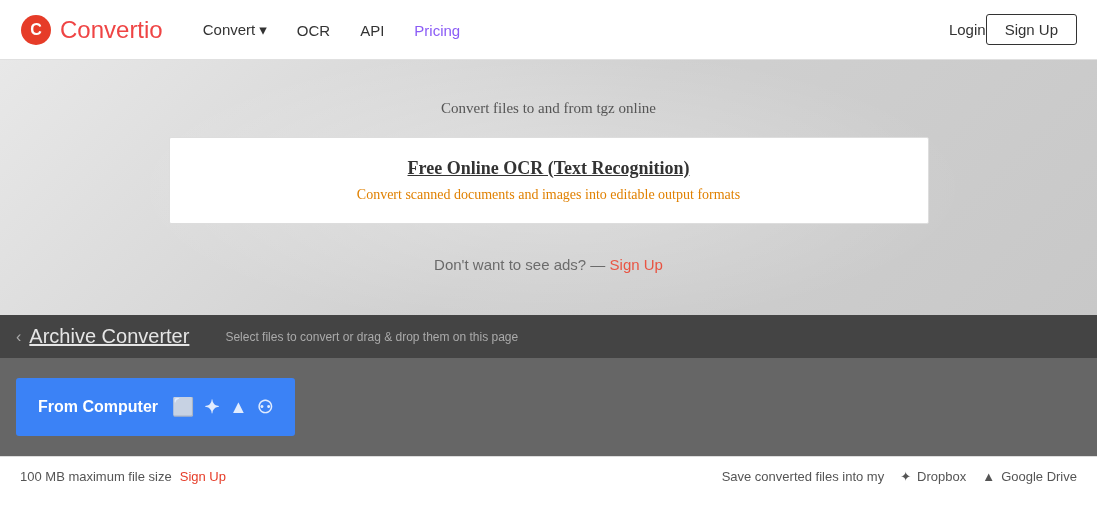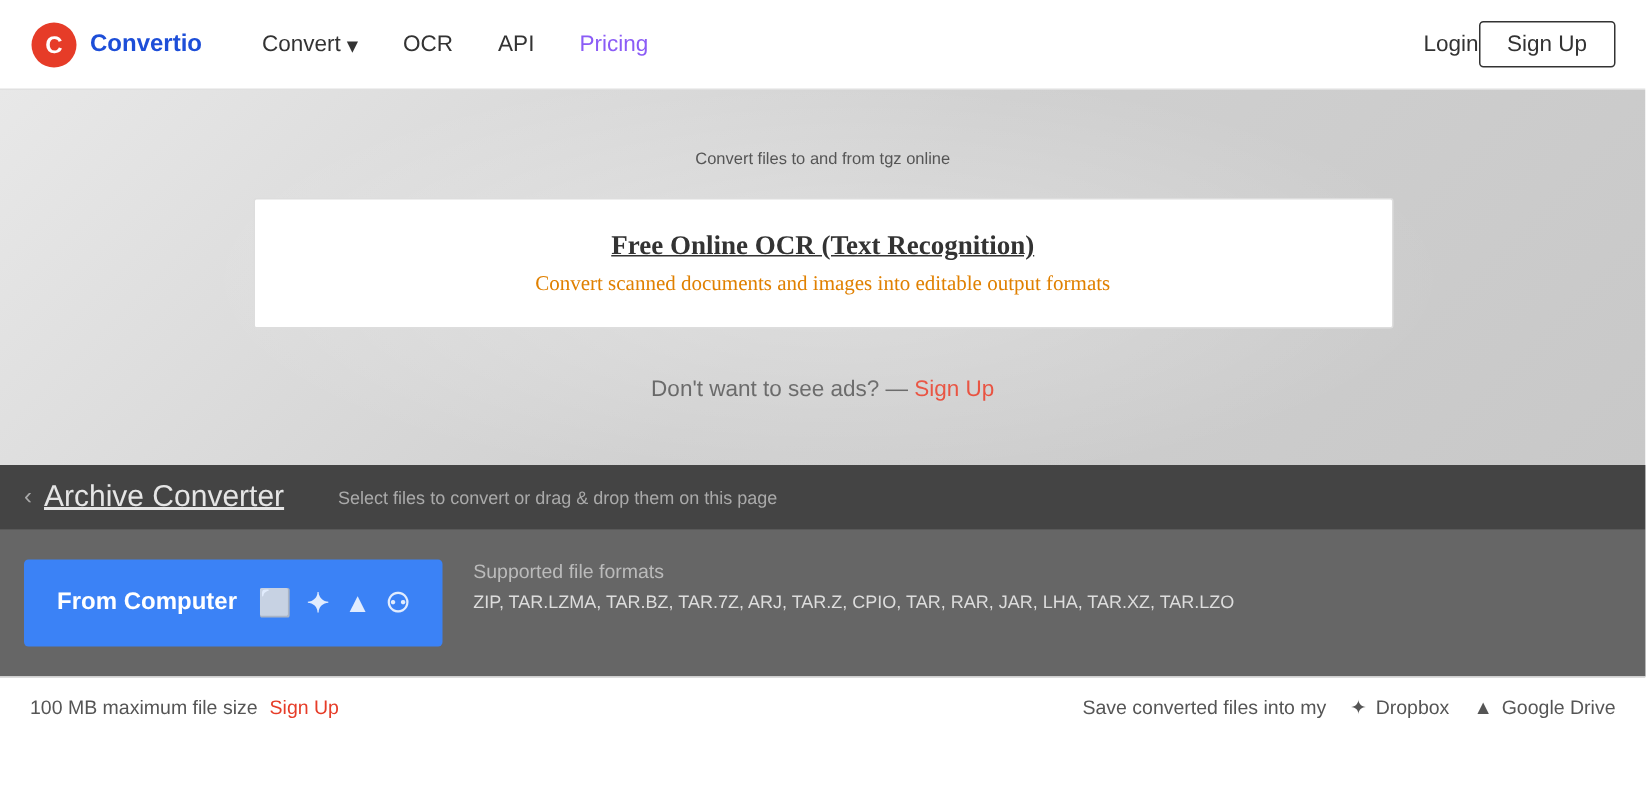--- a/index.html
+++ b/index.html
@@ -18,27 +18,27 @@
       display: flex;
       align-items: center;
       gap: 8px;
       margin-right: 40px;
     }
     .logo-icon {
       width: 32px;
       height: 32px;
     }
     .logo-text {
-      font-size: 16px;
-      font-weight: bold;
-      color: #1d4ed8;
+      font-size: 24px;
+      font-weight: normal;
+      color: #ef4444;
     }
     .nav {
       display: flex;
-      align-items: flex-start;
+      align-items: flex-end;
       gap: 30px;
       flex: 1;
     }
     .nav-item {
       color: #333;
       text-decoration: none;
       font-size: 15px;
       cursor: pointer;
     }
     .nav-convert {
@@ -84,23 +84,24 @@
       pointer-events: none;
     }
     .hero-title {
       font-size: 38px;
       color: #e63c28;
       font-weight: bold;
       margin-bottom: 10px;
       position: relative;
     }
     .hero-subtitle {
-      font-size: 11px;
+      font-size: 15px;
       color: #555;
       position: relative;
+      font-family: Liberation Serif, serif;
     }
 
     
     .ad-banner {
       background: #fff;
       border: 1px solid #ddd;
       margin: 20px auto;
       max-width: 760px;
       padding: 20px 30px;
       text-align: center;
@@ -296,24 +297,20 @@
       <button class="from-computer-btn">
         <span>From Computer</span>
         <div class="btn-icons">
           <span class="btn-icon">⬜</span>
           <span class="btn-icon">✦</span>
           <span class="btn-icon">▲</span>
           <span class="btn-icon">⚇</span>
         </div>
       </button>
 
-      <div class="supported-formats">
-        <span class="label">Supported file formats</span>
-        <span class="formats">ZIP, TAR.LZMA, TAR.BZ, TAR.7Z, ARJ, TAR.Z, CPIO, TAR, RAR, JAR, LHA, TAR.XZ, TAR.LZO</span>
-      </div>
     </div>
   </div>
 </div>
 
 <div class="footer-bar">
   <div class="footer-left">
     <span>100 MB maximum file size</span>
     <a href="#">Sign Up</a>
   </div>
   <div class="footer-right">

